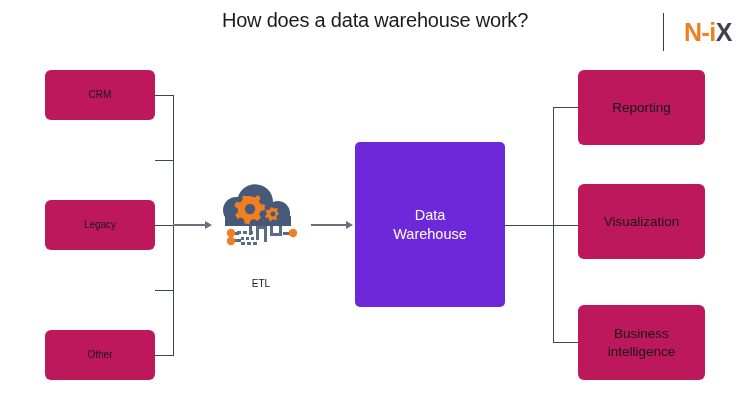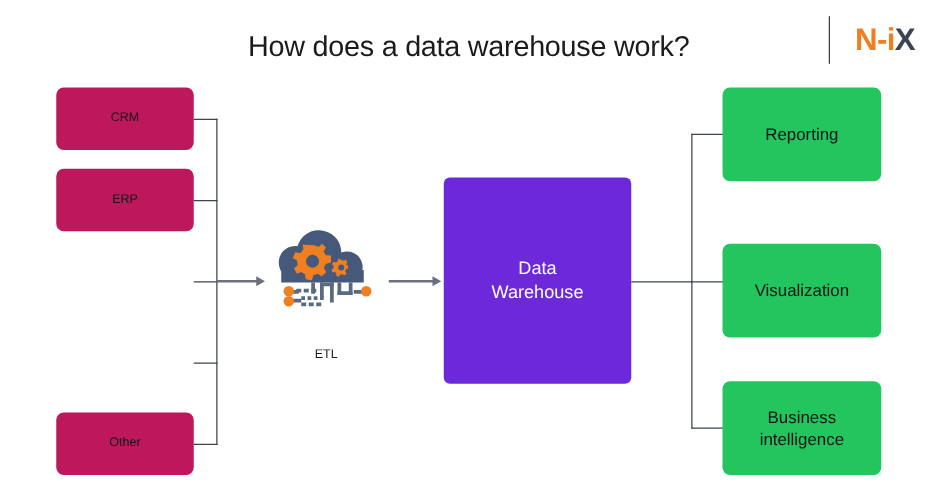--- a/index.html
+++ b/index.html
@@ -15,24 +15,24 @@
     width: 750px;
     height: 400px;
     background: #ffffff;
     overflow: hidden;
   }
 
   
   .title {
     position: absolute;
     left: 0;
-    top: 24px;
+    top: 9px;
     width: 750px;
     text-align: center;
-    font-size: 23px;
+    font-size: 20px;
     color: #1b1b1b;
     letter-spacing: -0.2px;
     white-space: nowrap;
   }
   .logo-wrap {
     position: absolute;
     right: 18px;
     top: 12px;
     display: flex;
     align-items: center;
@@ -70,21 +70,21 @@
     height: 50px;
     left: 45px;
     background: #be185d;
     color: #151515;
     font-size: 10px;
   }
   .node.out {
     width: 127px;
     height: 75px;
     left: 578px;
-    background: #22c55e;
+    background: #be185d;
     color: #151515;
     font-size: 13.5px;
   }
   .node.warehouse {
     left: 355px;
     top: 142px;
     width: 150px;
     height: 165px;
     background: #6d28d9;
     color: #ffffff;
@@ -138,21 +138,21 @@
 <div id="canvas">
 
   <div class="title">How does a data warehouse work?</div>
 
   <div class="logo-wrap">
     <div class="logo-divider"></div>
     <div class="logo-text"><span class="ni">N-i</span><span class="x">X</span></div>
   </div>
 
   <div class="node src" style="top:70px">CRM</div>
-  <div class="node src" style="top:135px">ERP</div>
+  <div class="node src" style="top:200px">Legacy</div>
   <div class="node src" style="top:330px">Other</div>
 
   <div class="line h" style="left:155px; top:95px;  width:19px"></div>
   <div class="line h" style="left:155px; top:160px; width:19px"></div>
   <div class="line h" style="left:155px; top:225px; width:19px"></div>
   <div class="line h" style="left:155px; top:290px; width:19px"></div>
   <div class="line h" style="left:155px; top:355px; width:19px"></div>
   <div class="line v" style="left:173px; top:95px;  height:261px"></div>
 
   <div class="arrow-line" style="left:173px; top:224px; width:34px"></div>
@@ -226,21 +226,21 @@
   <div class="line v" style="left:553px; top:107px; height:236px"></div>
   <div class="line h" style="left:553px; top:107px; width:26px"></div>
   <div class="line h" style="left:553px; top:225px; width:26px"></div>
   <div class="line h" style="left:553px; top:342px; width:26px"></div>
 
   <div class="node out" style="top:70px">
     <div>
         <div>Reporting</div>
       </div>
   </div>
-  <div class="node out" style="top:195px">
+  <div class="node out" style="top:184px">
     <div>
         <div>Visualization</div>
       </div>
   </div>
   <div class="node out" style="top:305px">
     <div>
       <div>Business</div>
       <div>intelligence</div>
     </div>
   </div>

